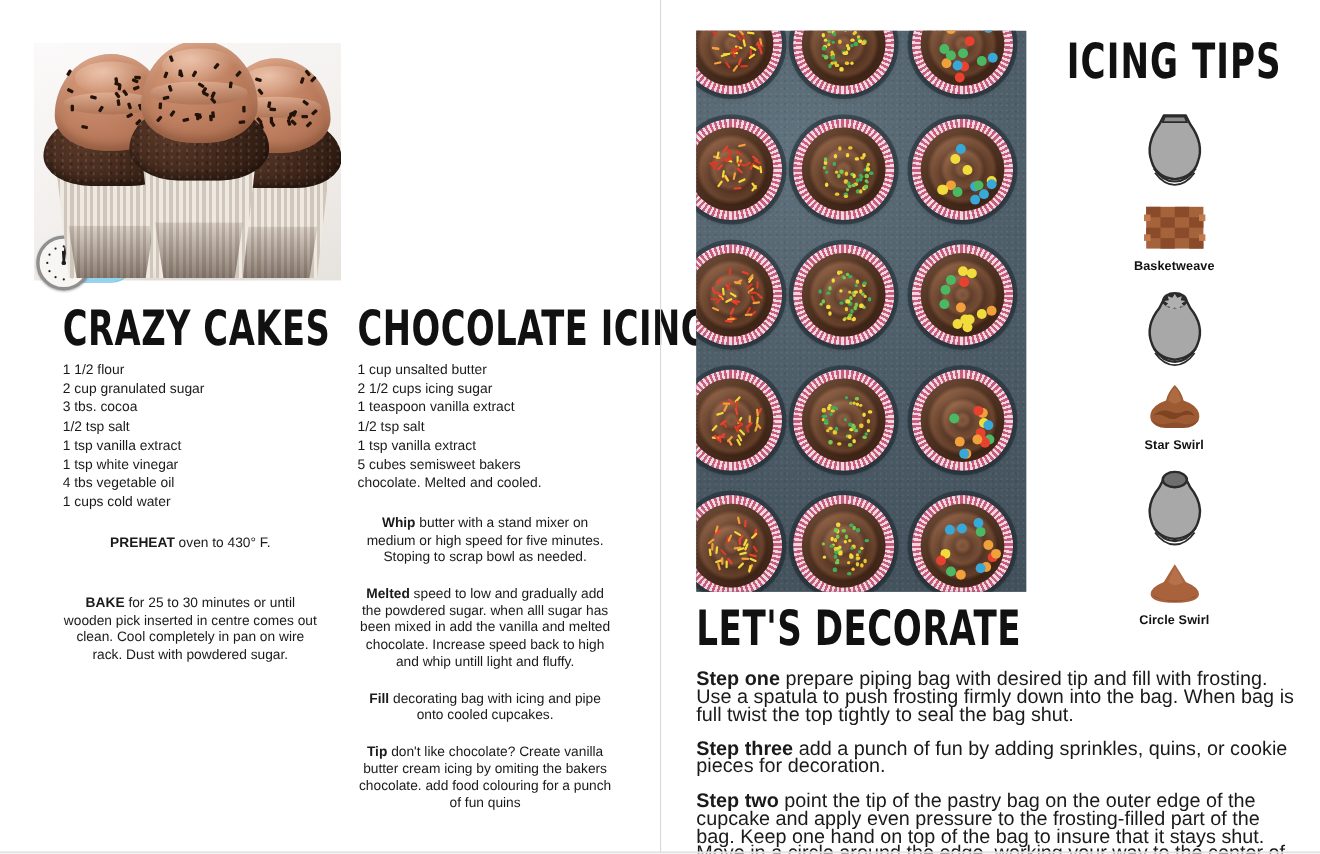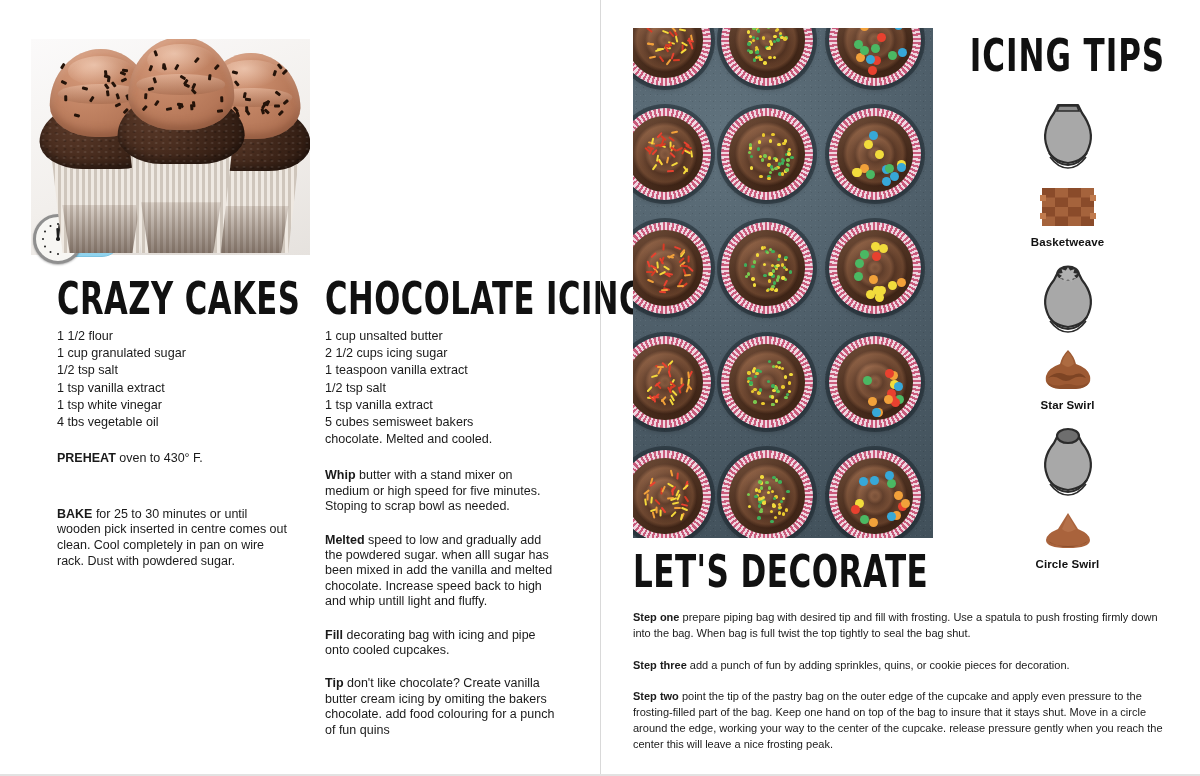--- a/index.html
+++ b/index.html
@@ -258,21 +258,21 @@
   .ingredients {
     list-style: none;
     margin: 0;
     padding: 0;
     font-size: 12.6px;
     line-height: 17.2px;
     color: #1a1a1a;
   }
   .ingredients li { white-space: pre-line; }
 
-  .steps { margin-top: 20px; }
+  .steps { margin-top: 20px; text-align: center; }
   .step-para {
     font-size: 12.5px;
     line-height: 15.6px;
     color: #1a1a1a;
     margin: 0 0 20px 0;
   }
   .step-para b { font-weight: bold; }
   .col-2 .step-para { line-height: 15.4px; margin-bottom: 18px; }
   .gap-lg { height: 10px; }
 
@@ -383,21 +383,21 @@
     font-weight: bold;
     font-size: 33px;
     letter-spacing: .5px;
     color: #111;
     transform: scaleY(1.34) scaleX(.94);
     transform-origin: left top;
     margin: 0 0 26px 0;
     white-space: nowrap;
   }
   .dec-step {
-    font-size: 11px;
+    font-size: 18px;
     line-height: 15.8px;
     color: #1a1a1a;
     margin: 0 0 16px 0;
   }
   .dec-step b { font-weight: bold; }
 </style>
 </head>
 <body>
 
 <div class="spread">
@@ -537,25 +537,27 @@
           <div class="tick" style="transform: translate(-7.5px, -13px);"></div>
         </div>
     </div>
 
     <div class="cols">
 
       <div class="col col-1">
         <h1 class="recipe-title">CRAZY CAKES</h1>
         <ul class="ingredients">
           <li>1 1/2 flour</li>
-          <li>1 cup granulated sugar</li>
+          <li>2 cup granulated sugar</li>
+          <li>3 tbs. cocoa</li>
           <li>1/2 tsp salt</li>
           <li>1 tsp vanilla extract</li>
           <li>1 tsp white vinegar</li>
           <li>4 tbs vegetable oil</li>
+          <li>1 cups cold water</li>
         </ul>
         <div class="steps">
           <p class="step-para">
             <b>PREHEAT</b><span> oven to 430° F.</span>
           </p>
           <div class="gap-lg"></div>
           <div class="gap-lg"></div>
           <p class="step-para">
             <b>BAKE</b><span> for 25 to 30 minutes or until wooden pick inserted in centre comes out clean. Cool completely in pan on wire rack. Dust with powdered sugar.</span>
           </p>

